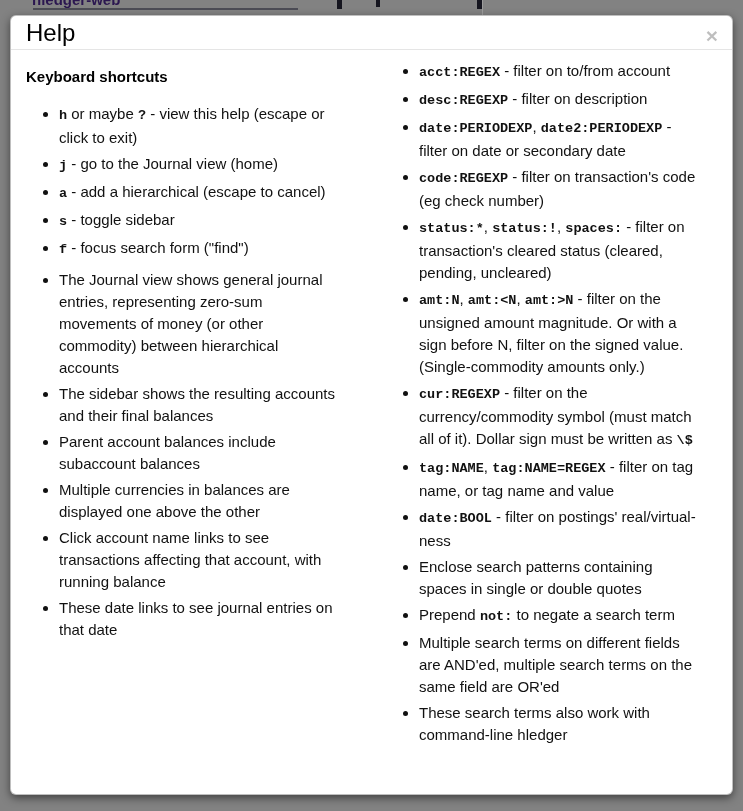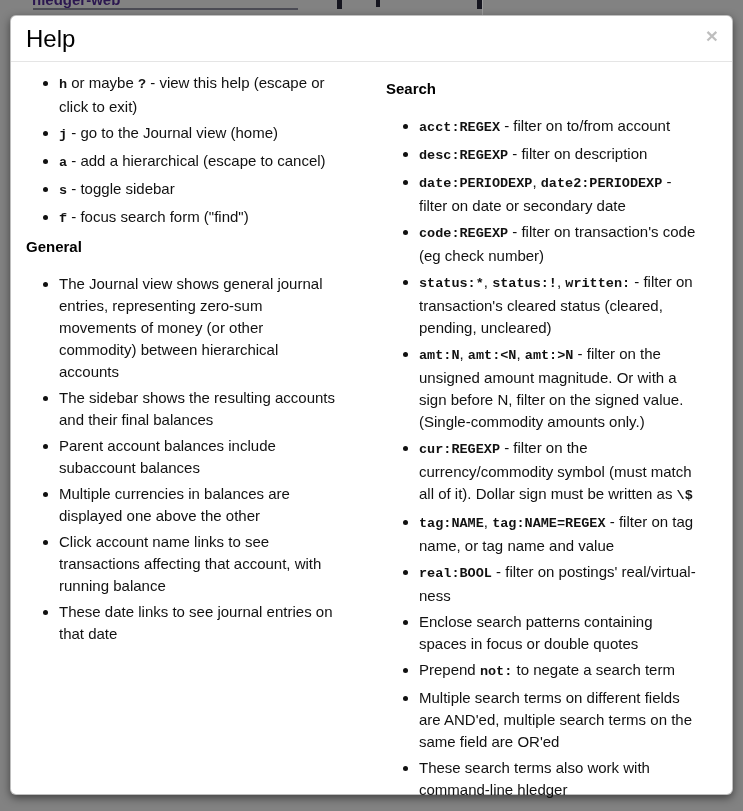--- a/index.html
+++ b/index.html
@@ -22,21 +22,21 @@
   .frag-2{left:376px;width:4px;height:7px}
   .frag-3{left:477px;width:5px;height:9px}
 
   
   .modal{
     position:absolute;left:10px;top:15px;width:723px;height:780px;
     box-sizing:border-box;background:#fff;border:1px solid rgba(0,0,0,.25);
     border-radius:6px;box-shadow:0 3px 9px rgba(0,0,0,.5);
   }
   .modal-header{
-    position:relative;padding:8px 15px;border-bottom:1px solid #e5e5e5;
+    position:relative;padding:2px 15px;border-bottom:1px solid #e5e5e5;
   }
   .modal-title{margin:0;font-size:24px;font-weight:500;line-height:29px;color:#000}
   .close{
     position:absolute;top:9px;right:14px;background:none;border:none;padding:0;
     font-size:21px;font-weight:bold;line-height:1;color:#000;opacity:.25;cursor:pointer;
     font-family:"Liberation Sans","DejaVu Sans",sans-serif;
   }
   .modal-body{padding:10px 15px 15px;display:flex;box-sizing:border-box}
   .col-left{flex:none;width:360px;padding-right:44px;box-sizing:border-box}
   .col-right{flex:1;padding-right:15px}
@@ -66,52 +66,51 @@
   <div class="modal">
 
     <div class="modal-header">
       <h2 class="modal-title">Help</h2>
       <button class="close">×</button>
     </div>
 
     <div class="modal-body">
 
       <div class="col-left">
+        <h3 class="section first">Keyboard shortcuts</h3>
         <ul class="help-list">
             <li><code>h</code><span> or maybe </span><code>?</code><span> - view this help (escape or click to exit)</span></li>
             <li><code>j</code><span> - go to the Journal view (home)</span></li>
             <li><code>a</code><span> - add a hierarchical (escape to cancel)</span></li>
             <li><code>s</code><span> - toggle sidebar</span></li>
             <li><code>f</code><span> - focus search form ("find")</span></li>
           </ul>
 
-        <h3 class="section">General</h3>
         <ul class="help-list">
             <li><span>The Journal view shows general journal entries, representing zero-sum movements of money (or other commodity) between hierarchical accounts</span></li>
             <li><span>The sidebar shows the resulting accounts and their final balances</span></li>
             <li><span>Parent account balances include subaccount balances</span></li>
             <li><span>Multiple currencies in balances are displayed one above the other</span></li>
             <li><span>Click account name links to see transactions affecting that account, with running balance</span></li>
             <li><span>These date links to see journal entries on that date</span></li>
           </ul>
       </div>
 
       <div class="col-right">
-        <h3 class="section first">Search</h3>
         <ul class="help-list">
             <li><code>acct:REGEX</code><span> - filter on to/from account</span></li>
             <li><code>desc:REGEXP</code><span> - filter on description</span></li>
             <li><code>date:PERIODEXP</code><span>, </span><code>date2:PERIODEXP</code><span> - filter on date or secondary date</span></li>
             <li><code>code:REGEXP</code><span> - filter on transaction's code (eg check number)</span></li>
-            <li><code>status:*</code><span>, </span><code>status:!</code><span>, </span><code>written:</code><span> - filter on transaction's cleared status (cleared, pending, uncleared)</span></li>
+            <li><code>status:*</code><span>, </span><code>status:!</code><span>, </span><code>spaces:</code><span> - filter on transaction's cleared status (cleared, pending, uncleared)</span></li>
             <li><code>amt:N</code><span>, </span><code>amt:&lt;N</code><span>, </span><code>amt:&gt;N</code><span> - filter on the unsigned amount magnitude. Or with a sign before N, filter on the signed value. (Single-commodity amounts only.)</span></li>
             <li><code>cur:REGEXP</code><span> - filter on the currency/commodity symbol (must match all of it). Dollar sign must be written as </span><code>\$</code></li>
             <li><code>tag:NAME</code><span>, </span><code>tag:NAME=REGEX</code><span> - filter on tag name, or tag name and value</span></li>
-            <li><code>real:BOOL</code><span> - filter on postings' real/virtual-ness</span></li>
-            <li><span>Enclose search patterns containing spaces in focus or double quotes</span></li>
+            <li><code>date:BOOL</code><span> - filter on postings' real/virtual-ness</span></li>
+            <li><span>Enclose search patterns containing spaces in single or double quotes</span></li>
             <li><span>Prepend </span><code>not:</code><span> to negate a search term</span></li>
             <li><span>Multiple search terms on different fields are AND'ed, multiple search terms on the same field are OR'ed</span></li>
             <li><span>These search terms also work with command-line hledger</span></li>
           </ul>
       </div>
 
     </div>
   </div>
 </div>
 

